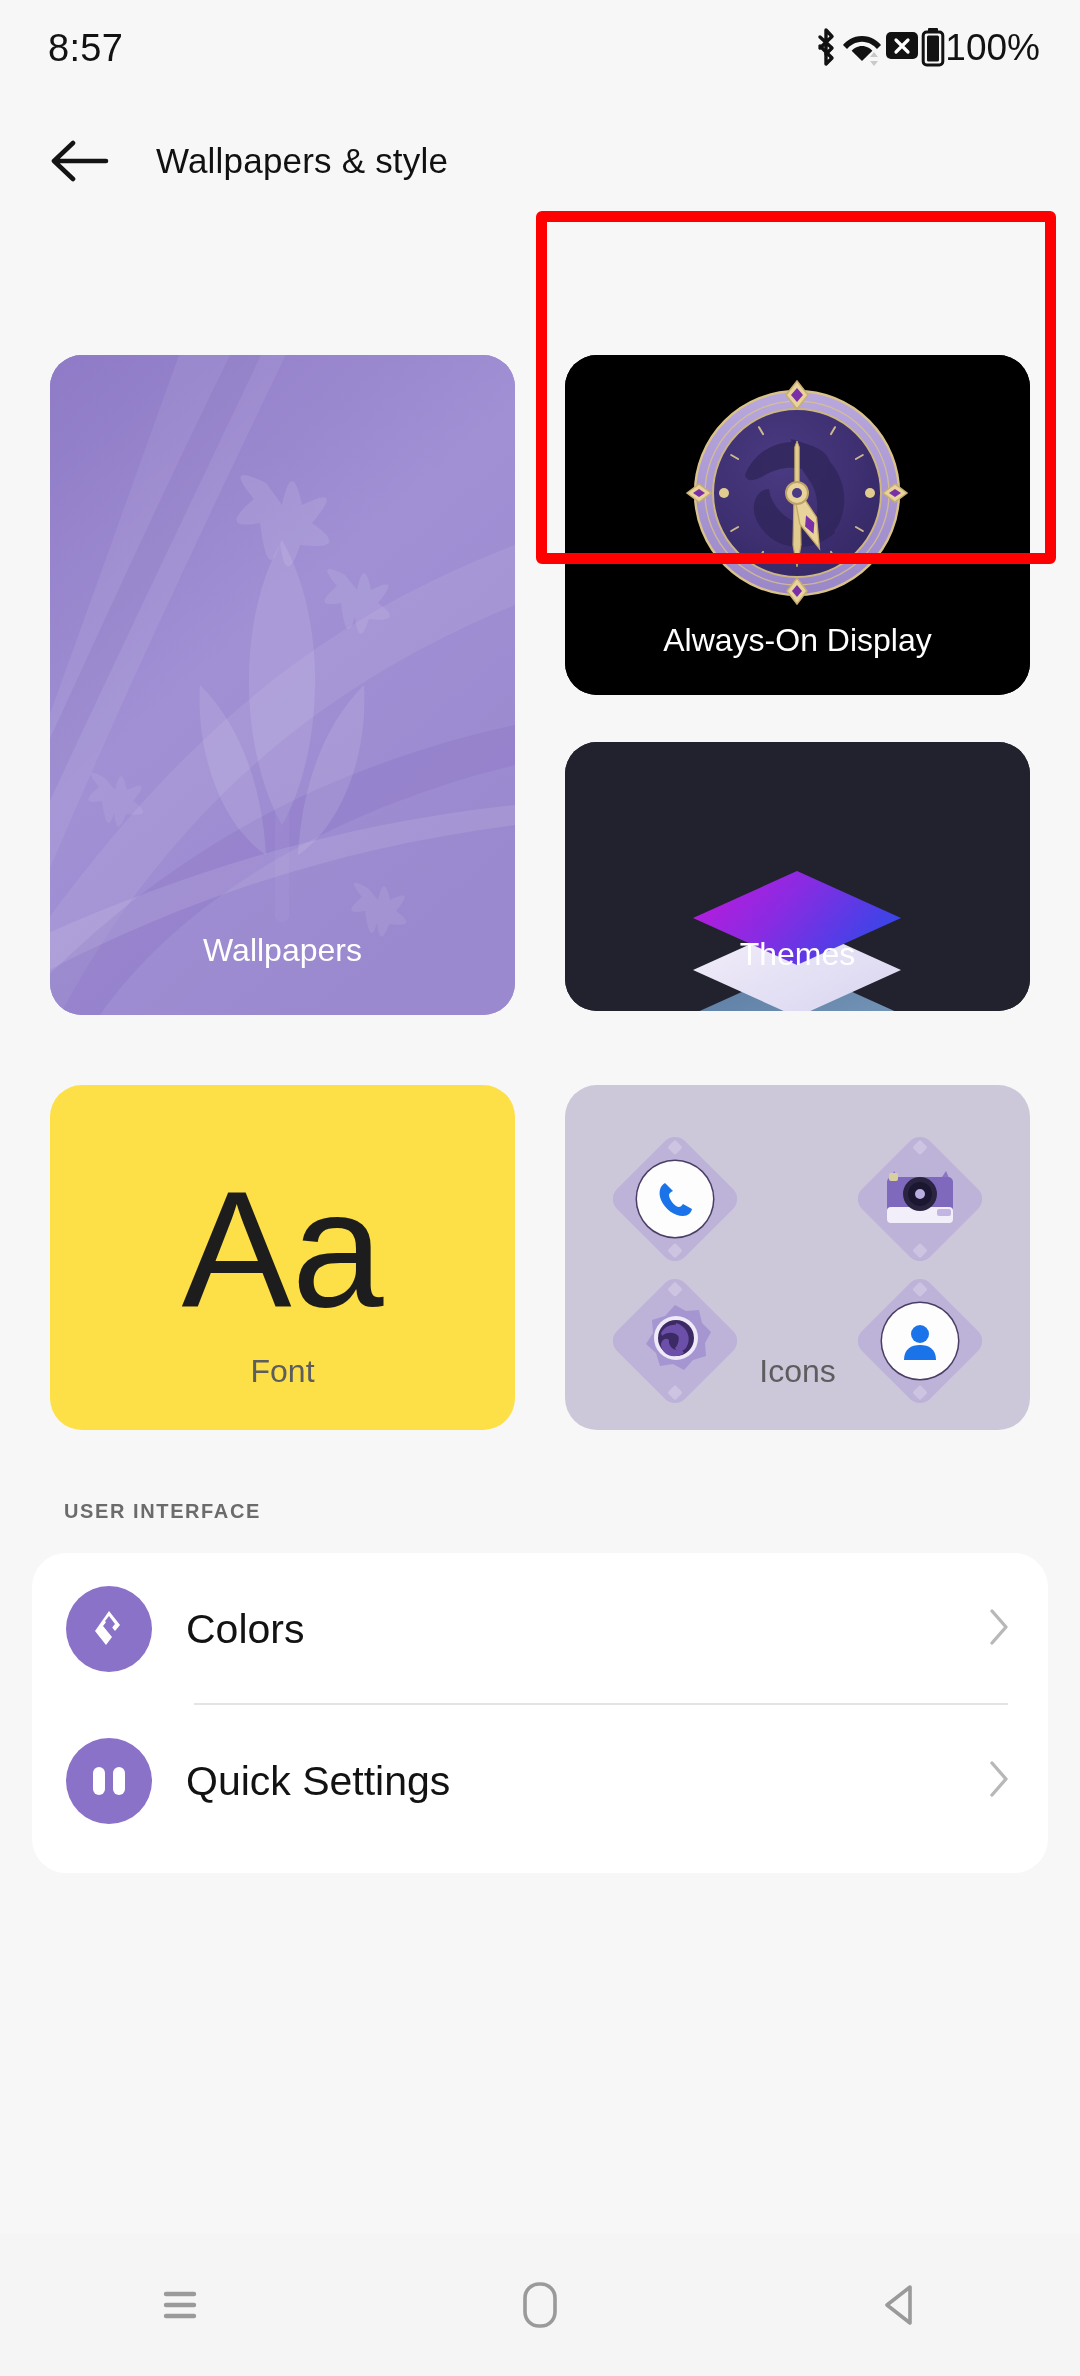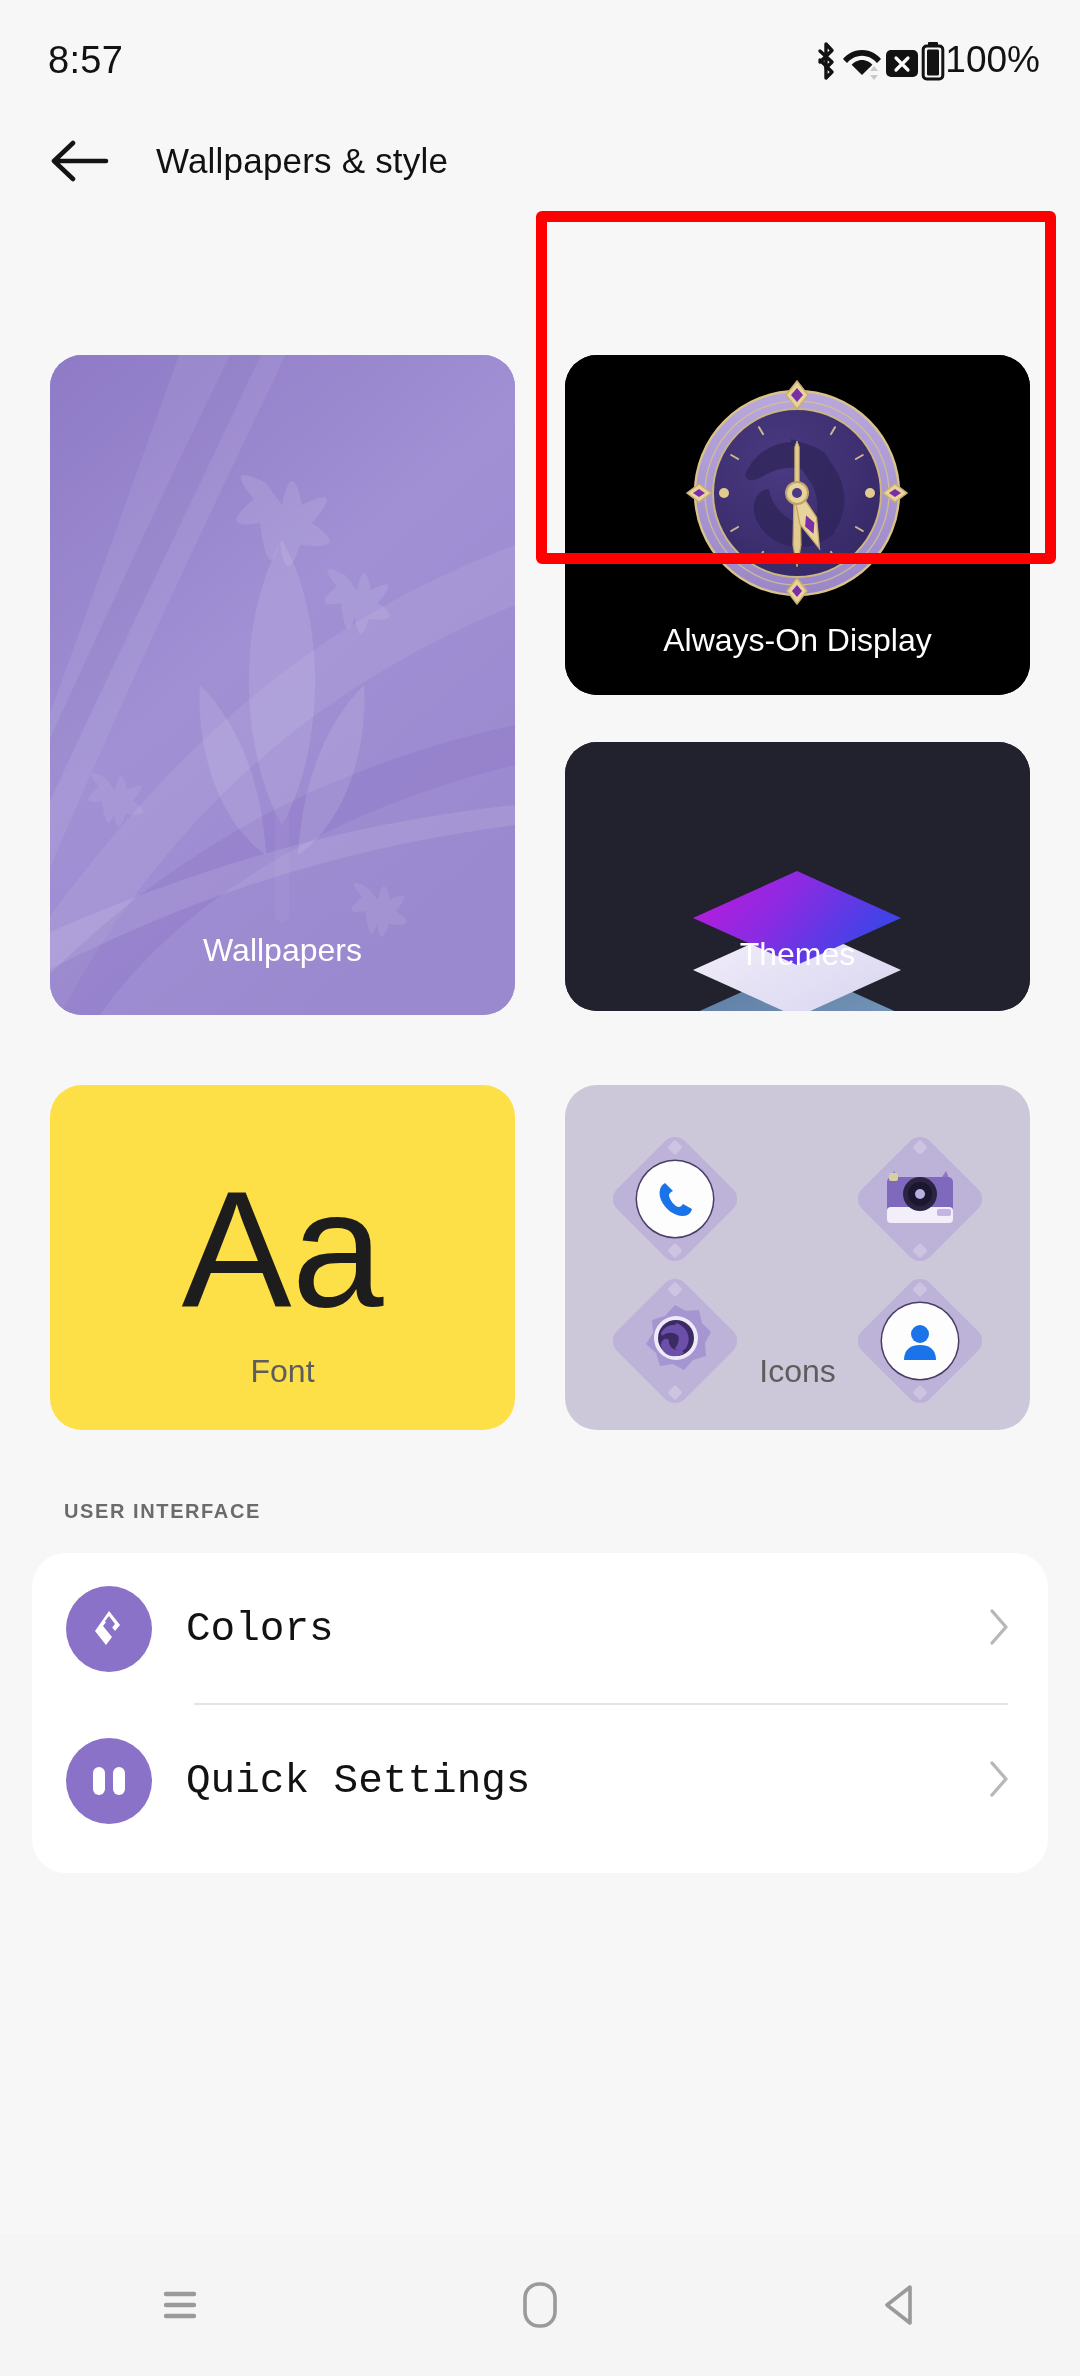--- a/index.html
+++ b/index.html
@@ -6,26 +6,26 @@
   html, body {
     width:1080px; height:2376px;
     background:#f7f7f7;
     font-family:"Liberation Sans", sans-serif;
     overflow:hidden;
   }
   #root { position:relative; width:1080px; height:2376px; background:#f7f7f7; }
 
   
   .statusbar {
-    position:absolute; top:12px; left:0; width:1080px; height:96px;
+    position:absolute; top:0; left:0; width:1080px; height:96px;
     display:flex; align-items:center; justify-content:space-between;
     padding:0 40px 0 48px;
   }
   .sb-time { font-size:38px; color:#121212; letter-spacing:0.3px; }
-  .sb-right { display:flex; align-items:flex-end; gap:2px; }
+  .sb-right { display:flex; align-items:flex-start; gap:2px; }
   .sb-right svg { display:block; }
   .sb-batt { font-size:37px; color:#121212; margin-left:-2px; }
 
   
   .appbar {
     position:absolute; top:96px; left:0; width:1080px; height:130px;
     display:flex; align-items:center; padding-left:40px;
   }
   .back-btn {
     width:80px; height:80px; display:flex; align-items:center; justify-content:center;
@@ -119,21 +119,21 @@
 
   
   .section-title {
     position:absolute; left:64px; top:1500px;
     font-size:20px; font-weight:bold; color:#6b6b6b; letter-spacing:1.6px;
   }
 
   
   .list-card {
     position:absolute; left:32px; top:1553px; width:1016px; height:320px;
-    background:#ffffff; border-radius:34px; overflow:hidden;font-family:Liberation Mono, monospace;
+    background:#ffffff; border-radius:34px; overflow:hidden;
   }
   .list-row {
     position:relative; display:flex; align-items:center; height:152px;
     padding:0 38px 0 34px;
   }
   .row-icon {
     width:86px; height:86px; border-radius:50%;
     background:#8b72c9; display:flex; align-items:center; justify-content:center;
     flex:0 0 auto;
   }

